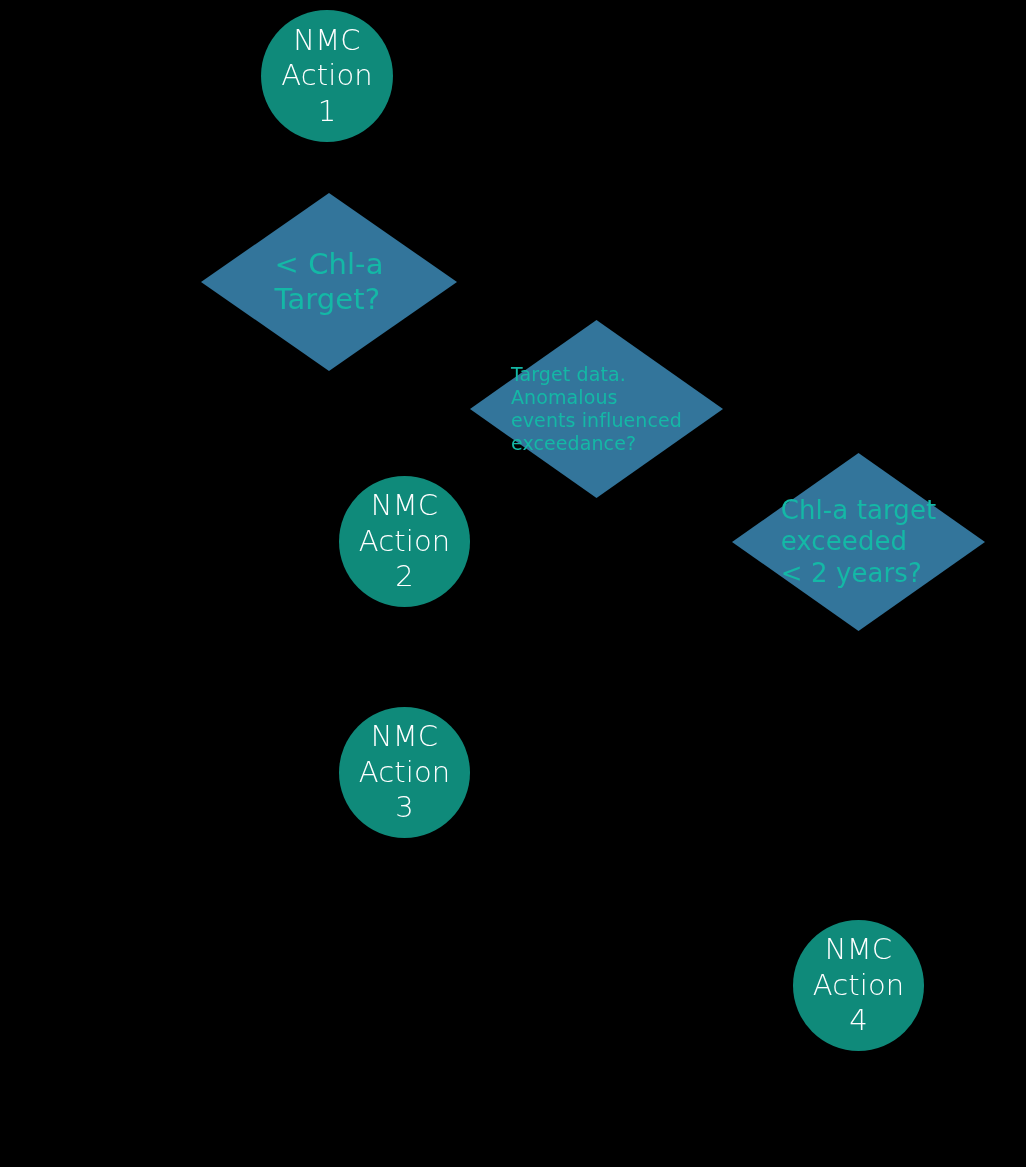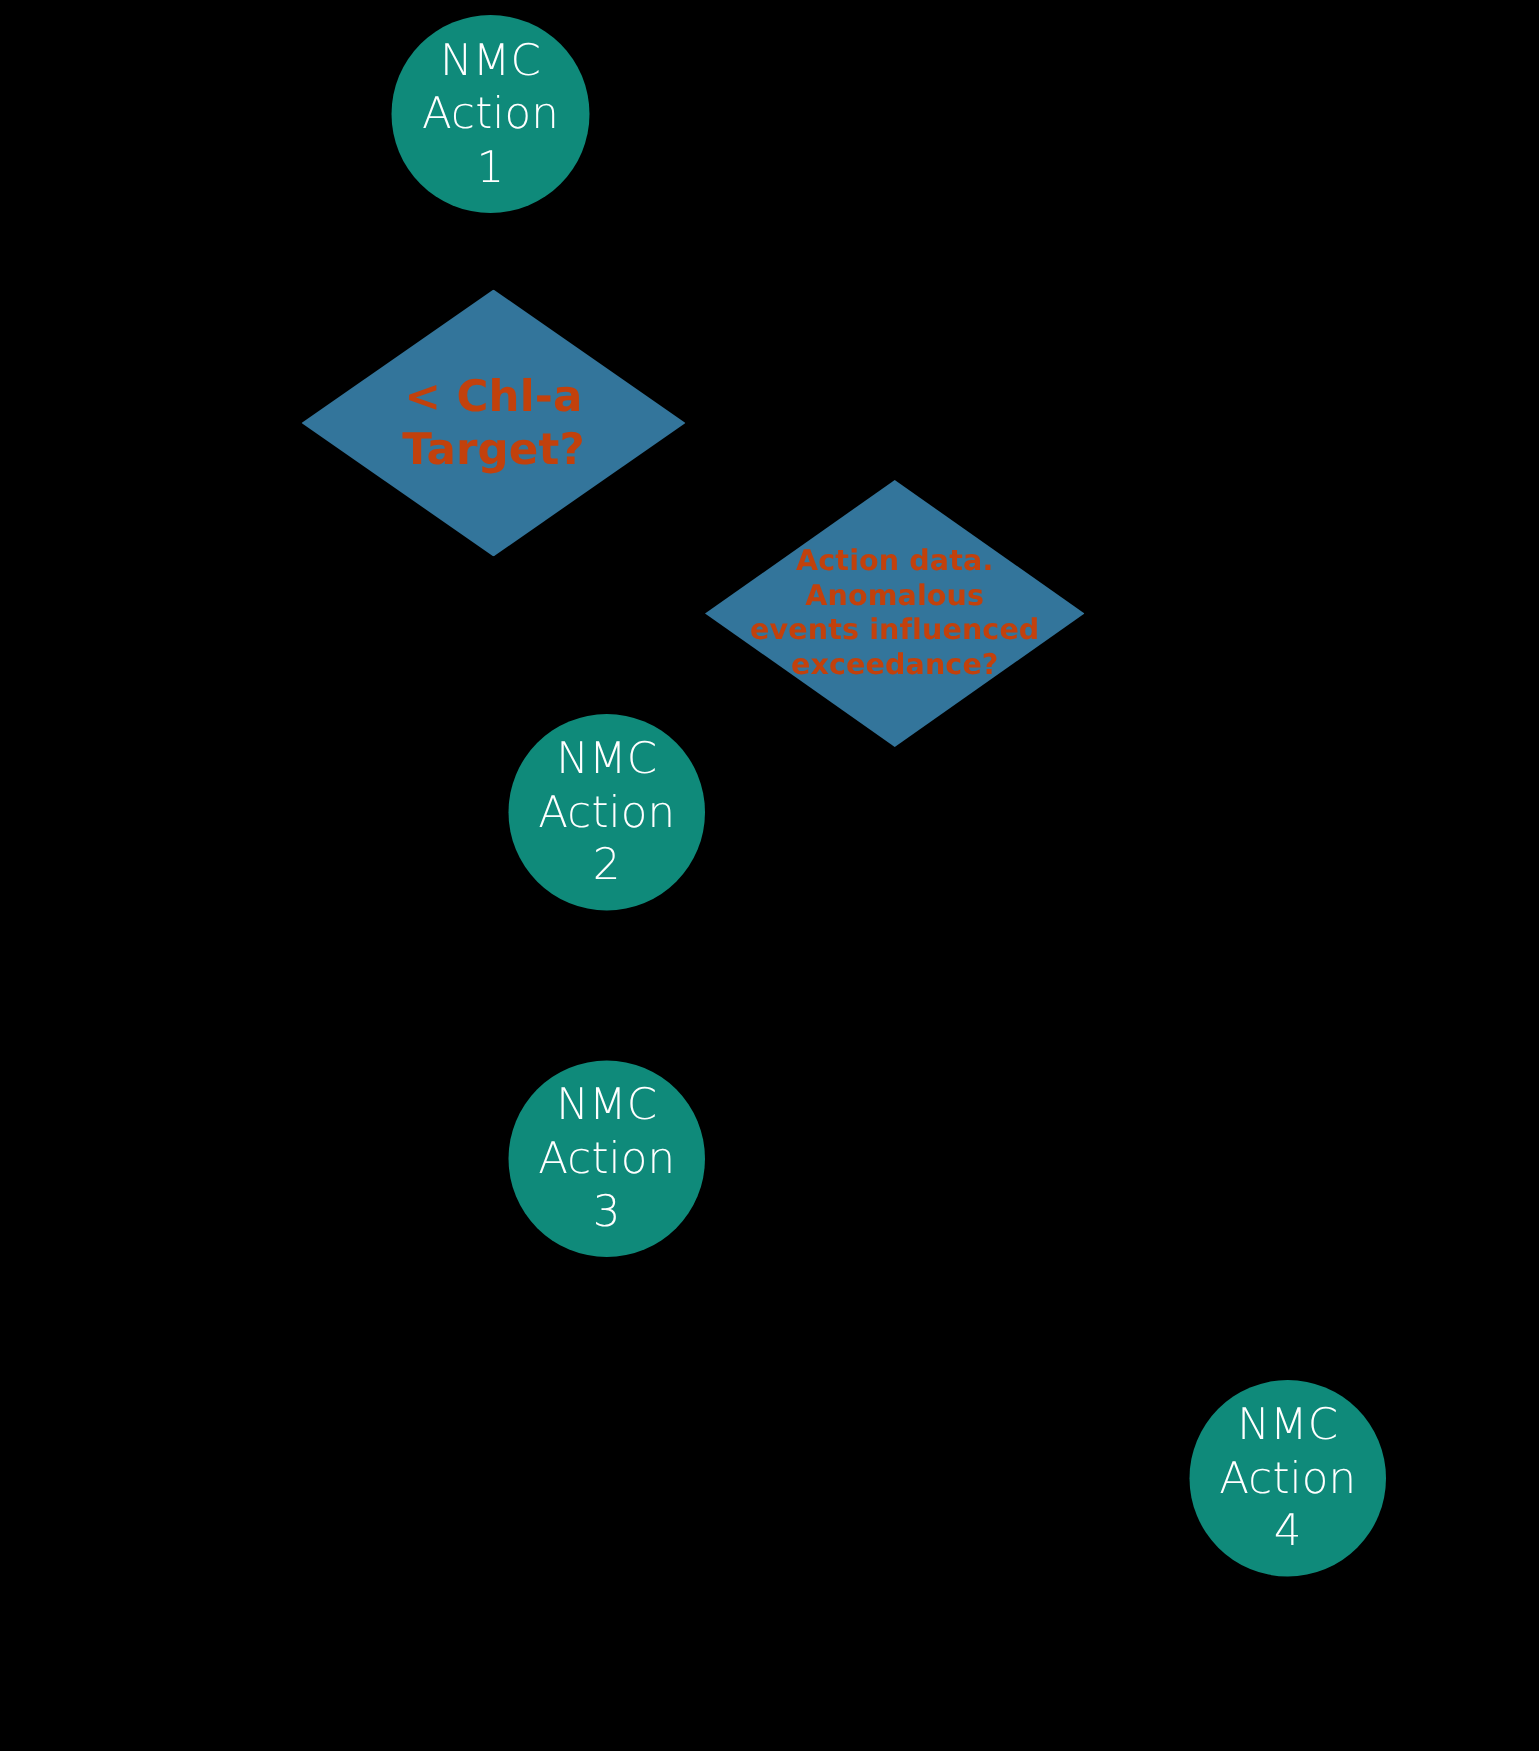--- a/index.html
+++ b/index.html
@@ -50,23 +50,22 @@
     background: #33759b;
     -webkit-clip-path: polygon(50% 0%, 100% 50%, 50% 100%, 0% 50%);
     clip-path: polygon(50% 0%, 100% 50%, 50% 100%, 0% 50%);
   }
   .node-diamond .node-text {
     position: absolute;
     inset: 0;
     display: flex;
     align-items: center;
     justify-content: center;
-    color: #c2410c;
-    text-align: center;
-    font-weight: 700;
+    color: #14b8a6;
+    font-weight: 400;
     line-height: 1.2;
     white-space: pre-line;
     letter-spacing: 0.1px;
     box-sizing: border-box;
   }
   .dtext-lg  { font-size: 29px; padding: 0 34px; }
   .dtext-md  { font-size: 26px; padding: 0 34px; }
   .dtext-sm  { font-size: 19px; padding: 0 26px; line-height: 1.22; }
 </style>
 </head>
@@ -81,32 +80,38 @@
   </div>
 
   <div class="node-diamond" style="left:201px; top:193px; width:256px; height:178px;">
     <div class="diamond-shape"></div>
     <span class="node-text dtext-lg">&lt; Chl-a
 Target?</span>
   </div>
 
   <div class="node-diamond" style="left:470px; top:320px; width:253px; height:178px;">
     <div class="diamond-shape"></div>
-    <span class="node-text dtext-sm">Action data.
+    <span class="node-text dtext-sm">Target data.
 Anomalous
 events influenced
 exceedance?</span>
   </div>
 
   <div class="node-circle" style="left:339px; top:476px; width:131px; height:131px;">
     <span class="node-text">NMC
 Action
 2</span>
   </div>
 
+  <div class="node-diamond" style="left:732px; top:453px; width:253px; height:178px;">
+    <div class="diamond-shape"></div>
+    <span class="node-text dtext-md">Chl-a target
+exceeded
+&lt; 2 years?</span>
+  </div>
 
   <div class="node-circle" style="left:339px; top:707px; width:131px; height:131px;">
     <span class="node-text">NMC
 Action
 3</span>
   </div>
 
 
   <div class="node-circle" style="left:793px; top:920px; width:131px; height:131px;">
     <span class="node-text">NMC

